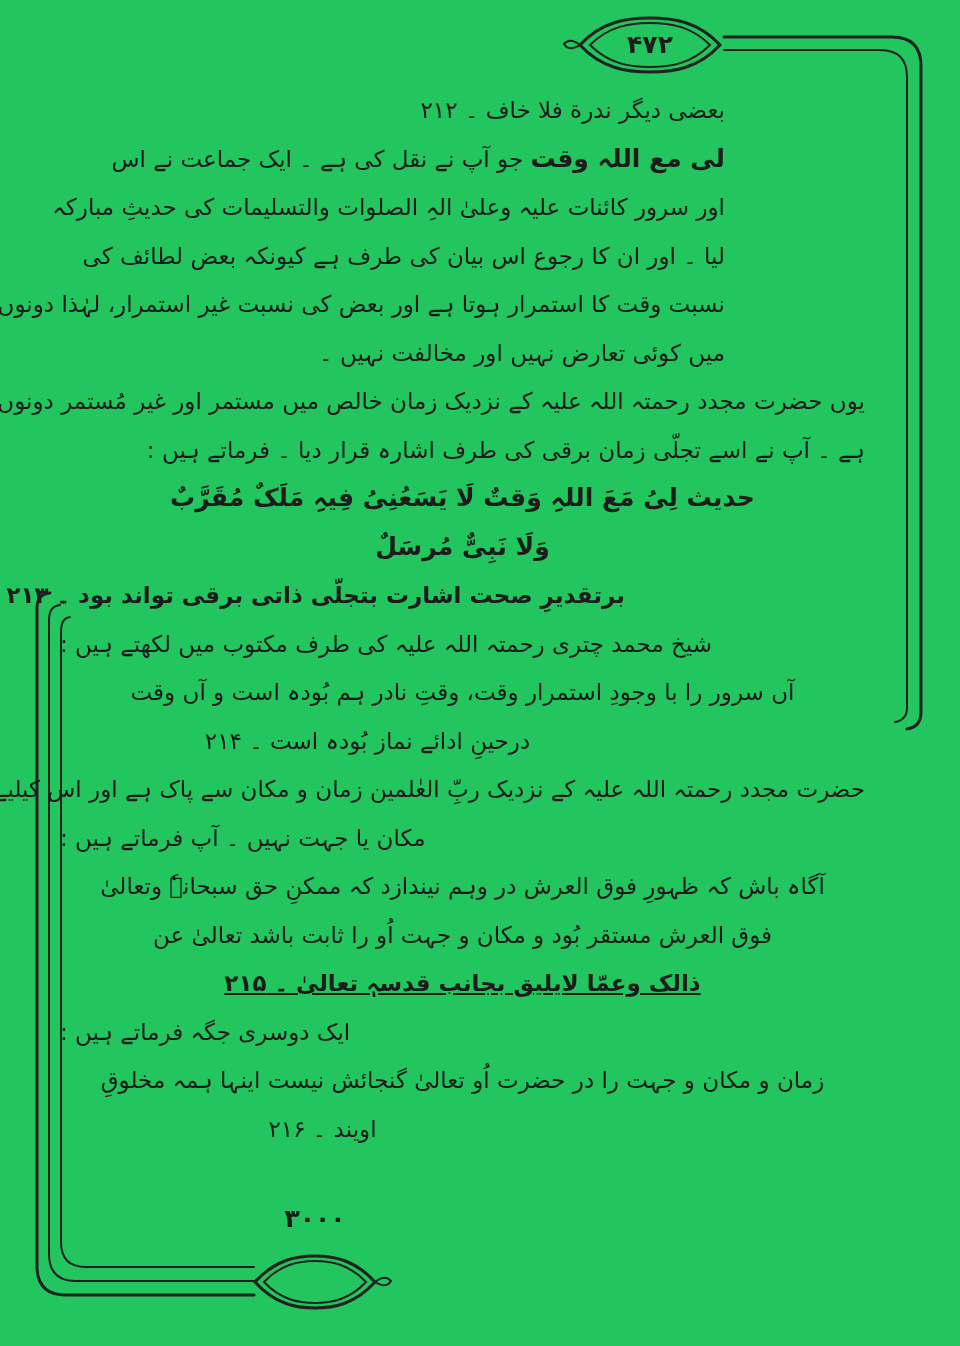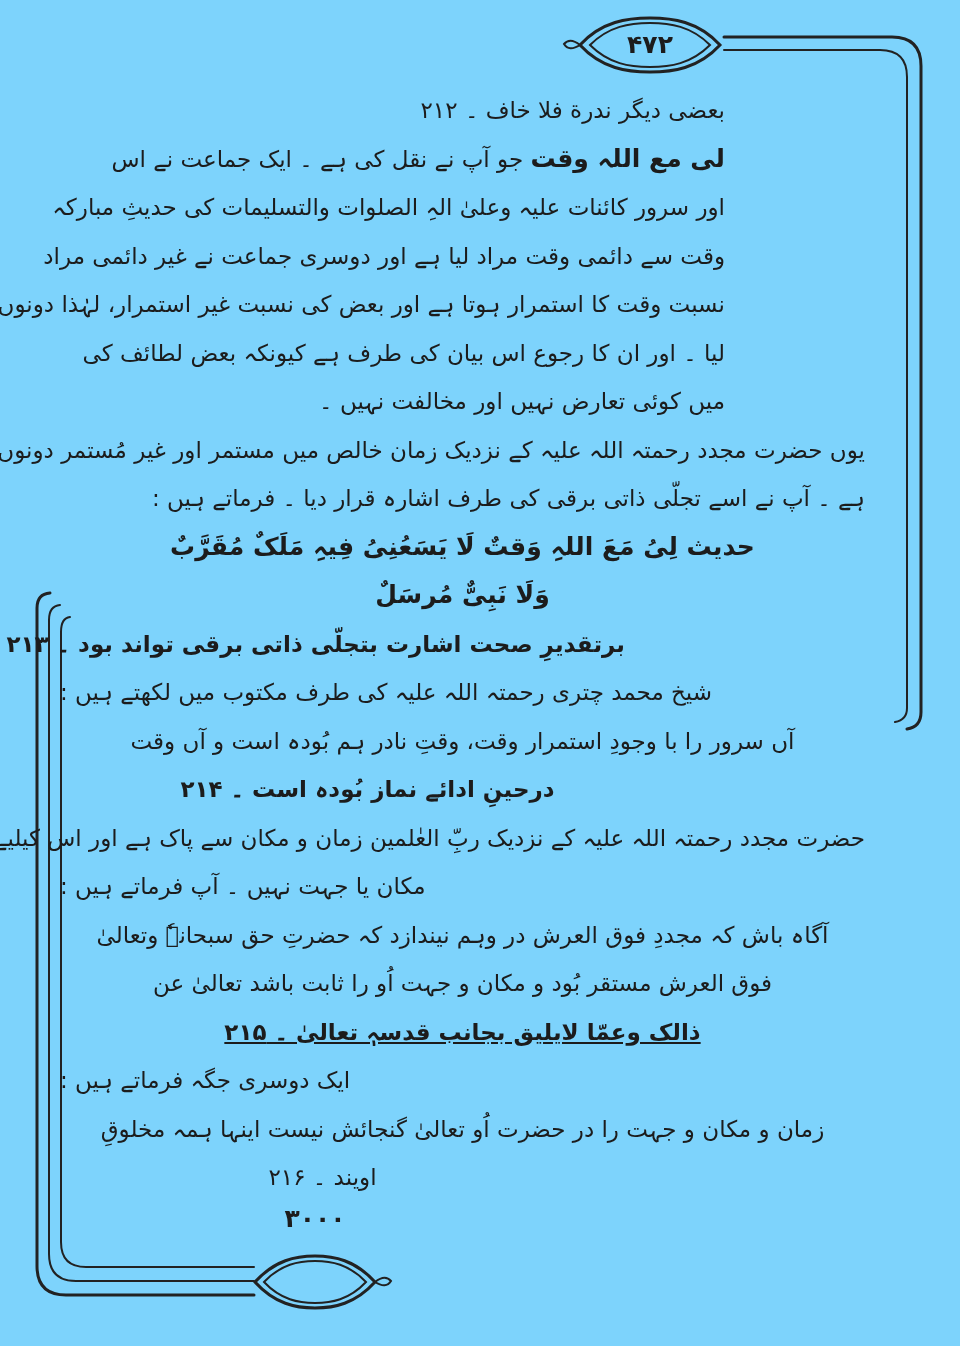--- a/index.html
+++ b/index.html
@@ -1,40 +1,40 @@
 <!DOCTYPE html>
 <html lang="ur" dir="rtl"><head>
 <meta charset="utf-8">
 <style>
   html,body{margin:0;padding:0;background:#e9e9e9;}
   .page{
     position:relative;
     width:960px;height:1346px;
     margin:0 auto;
-    background:#7dd3fc;
+    background:#22c55e;
     font-family:"DejaVu Sans",sans-serif;
     color:#1c1c1c;
     overflow:hidden;
   }
   .frame{position:absolute;left:0;top:0;width:960px;height:1346px;pointer-events:none;}
   .frame path{fill:none;stroke:#222;stroke-linecap:round;}
   .thick{stroke-width:3px;}
   .thin{stroke-width:2px;}
   .text{
     position:absolute;top:86px;left:60px;width:805px;
     direction:rtl;
   }
   .line{height:48.5px;line-height:48.5px;font-size:23px;white-space:nowrap;}
   .q   {text-align:right;padding-right:140px;}
   .r   {text-align:right;}
   .l   {text-align:left;}
   .c   {text-align:center;}
   .hadith{text-align:center;font-weight:bold;font-size:25px;}
   .ind {text-align:right;padding-right:240px;font-weight:bold;}
-  .sl1 {text-align:center;padding-right:190px;font-weight:bold;}
+  .sl1 {text-align:center;padding-right:190px;}
   .sl2 {text-align:center;padding-right:280px;}
   .sp  {letter-spacing:1.5px;}
   .bld {font-weight:bold;text-decoration:underline;}
   .b   {font-weight:bold;font-size:25px;}
   .num{
     position:absolute;text-align:center;
     font-weight:bold;font-size:25px;line-height:34px;
     direction:ltr;
   }
   .num-top{left:582px;top:28px;width:136px;}
@@ -70,41 +70,40 @@
       <path class="thin" d="M 375 1282 Q 385 1274 391 1281 Q 386 1289 375 1282"></path>
     </g>
   </svg>
 
   <div class="num num-top">۴۷۲</div>
 
   <div class="text">
     <div class="line q">بعضی دیگر ندرة فلا خاف ۔ ۲۱۲</div>
     <div class="line q"><span class="b">لی مع اللہ وقت</span><span> جو آپ نے نقل کی ہے ۔ ایک جماعت نے اس</span></div>
     <div class="line q">اور سرور کائنات علیہ وعلیٰ الہِ الصلوات والتسلیمات کی حدیثِ مبارکہ</div>
-    <div class="line q">وقت سے دائمی وقت مراد لیا ہے اور دوسری جماعت نے غیر دائمی مراد</div>
+    <div class="line q">لیا ۔ اور ان کا رجوع اس بیان کی طرف ہے کیونکہ بعض لطائف کی</div>
     <div class="line q">نسبت وقت کا استمرار ہوتا ہے اور بعض کی نسبت غیر استمرار، لہٰذا دونوں</div>
-    <div class="line q">لیا ۔ اور ان کا رجوع اس بیان کی طرف ہے کیونکہ بعض لطائف کی</div>
     <div class="line q">میں کوئی تعارض نہیں اور مخالفت نہیں ۔</div>
 
     <div class="line r">یوں حضرت مجدد رحمتہ اللہ علیہ کے نزدیک زمان خالص میں مستمر اور غیر مُستمر دونوں میں رسائی ممکن</div>
-    <div class="line r">ہے ۔ آپ نے اسے تجلّی ذاتی برقی کی طرف اشارہ قرار دیا ۔ فرماتے ہیں :</div>
+    <div class="line r">ہے ۔ آپ نے اسے تجلّی زمان برقی کی طرف اشارہ قرار دیا ۔ فرماتے ہیں :</div>
 
     <div class="line hadith">حدیث لِیُ مَعَ اللہِ وَقتٌ لَا یَسَعُنِیُ فِیہِ مَلَکٌ مُقَرَّبٌ</div>
     <div class="line hadith">وَلَا نَبِیٌّ مُرسَلٌ</div>
 
     <div class="line ind">برتقدیرِ صحت اشارت بتجلّی ذاتی برقی تواند بود ۔ ۲۱۳</div>
     <div class="line l">شیخ محمد چتری رحمتہ اللہ علیہ کی طرف مکتوب میں لکھتے ہیں :</div>
 
     <div class="line c">آں سرور را با وجودِ استمرار وقت، وقتِ نادر ہم بُودہ است و آں وقت</div>
     <div class="line sl1">درحینِ ادائے نماز بُودہ است ۔ ۲۱۴</div>
 
     <div class="line r">حضرت مجدد رحمتہ اللہ علیہ کے نزدیک ربِّ العٰلمین زمان و مکان سے پاک ہے اور اس کیلیے کوئی</div>
     <div class="line l">مکان یا جہت نہیں ۔ آپ فرماتے ہیں :</div>
 
-    <div class="line c">آگاہ باش کہ مجددِ فوق العرش در وہم نیندازد کہ حضرتِ حق سبحانہٗ وتعالیٰ</div>
+    <div class="line c">آگاہ باش کہ ظہورِ فوق العرش در وہم نیندازد کہ ممکنِ حق سبحانہٗ وتعالیٰ</div>
     <div class="line c sp">فوق العرش مستقر بُود و مکان و جہت اُو را ثابت باشد تعالیٰ عن</div>
     <div class="line c bld">ذالک وعمّا لایلیق بجانب قدسہٖ تعالیٰ ۔ ۲۱۵</div>
 
     <div class="line l">ایک دوسری جگہ فرماتے ہیں :</div>
 
     <div class="line c">زمان و مکان و جہت را در حضرت اُو تعالیٰ گنجائش نیست اینہا ہمہ مخلوقِ</div>
     <div class="line sl2">اویند ۔ ۲۱۶</div>
   </div>
 
   <div class="num num-bottom">۳۰۰۰</div>

